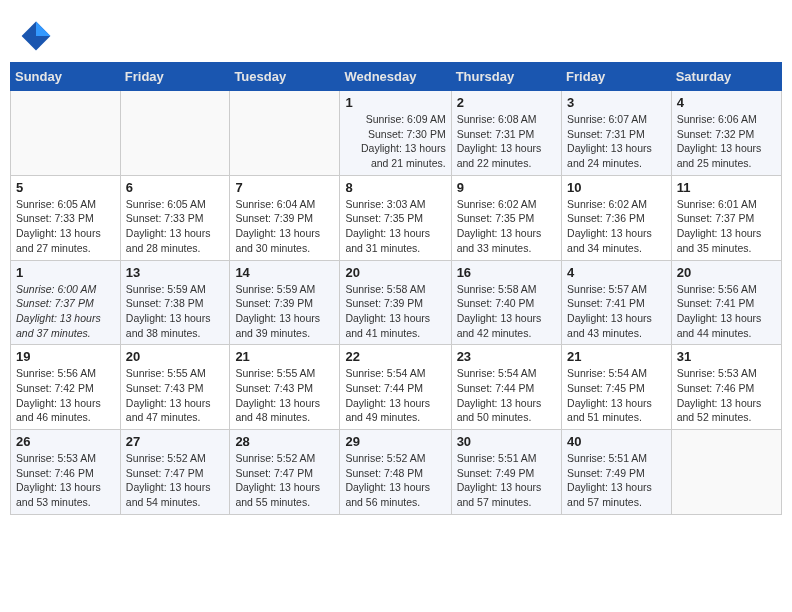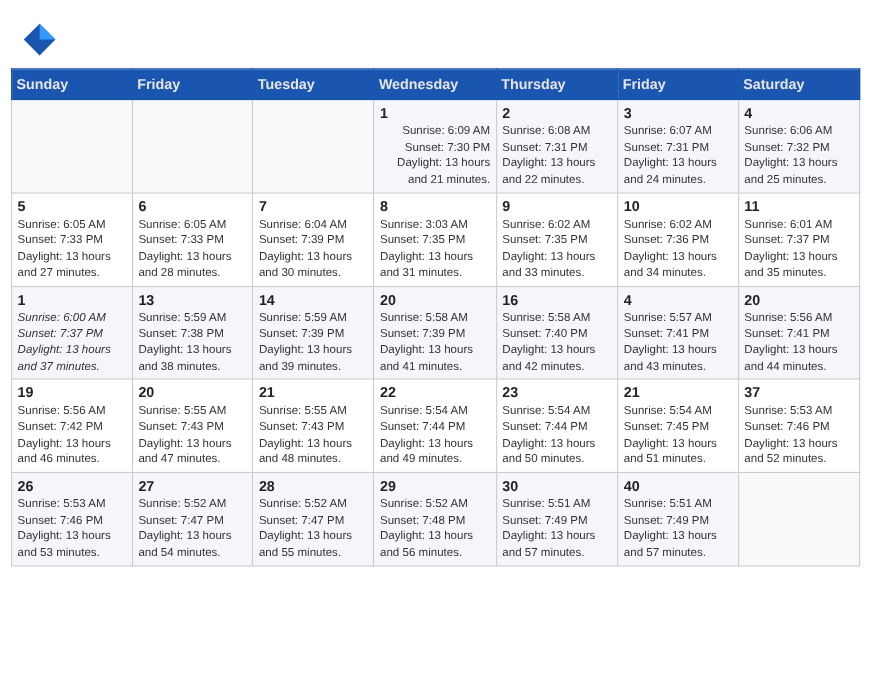--- a/index.html
+++ b/index.html
@@ -295,21 +295,21 @@
 and 50 minutes.</div>
         </td>
         <td>
           <span class="day-num">21</span>
           <div class="day-info" style="white-space: pre-line;">Sunrise: 5:54 AM
 Sunset: 7:45 PM
 Daylight: 13 hours
 and 51 minutes.</div>
         </td>
         <td>
-          <span class="day-num">37</span>
+          <span class="day-num">31</span>
           <div class="day-info" style="white-space: pre-line;">Sunrise: 5:53 AM
 Sunset: 7:46 PM
 Daylight: 13 hours
 and 52 minutes.</div>
         </td>
       </tr>
       <tr>
         <td>
           <span class="day-num">26</span>
           <div class="day-info" style="white-space: pre-line;">Sunrise: 5:53 AM

